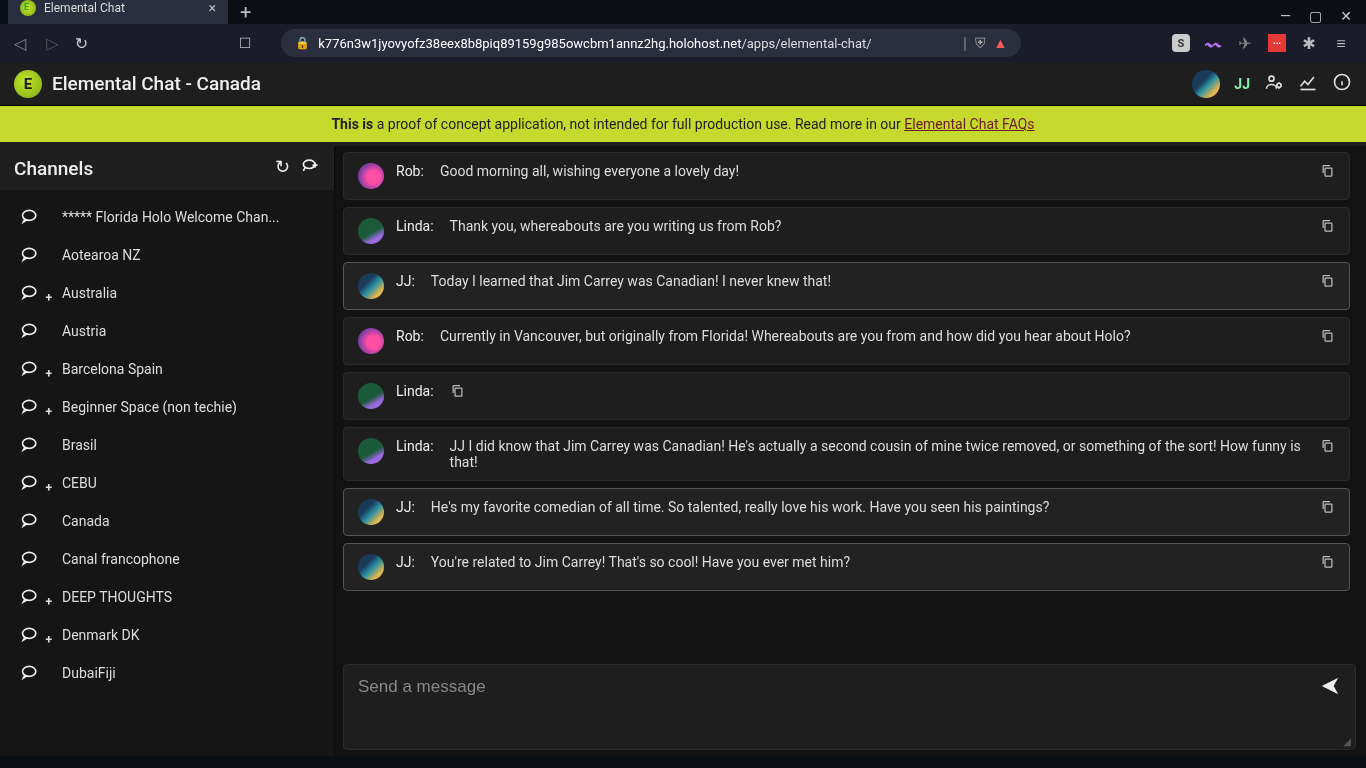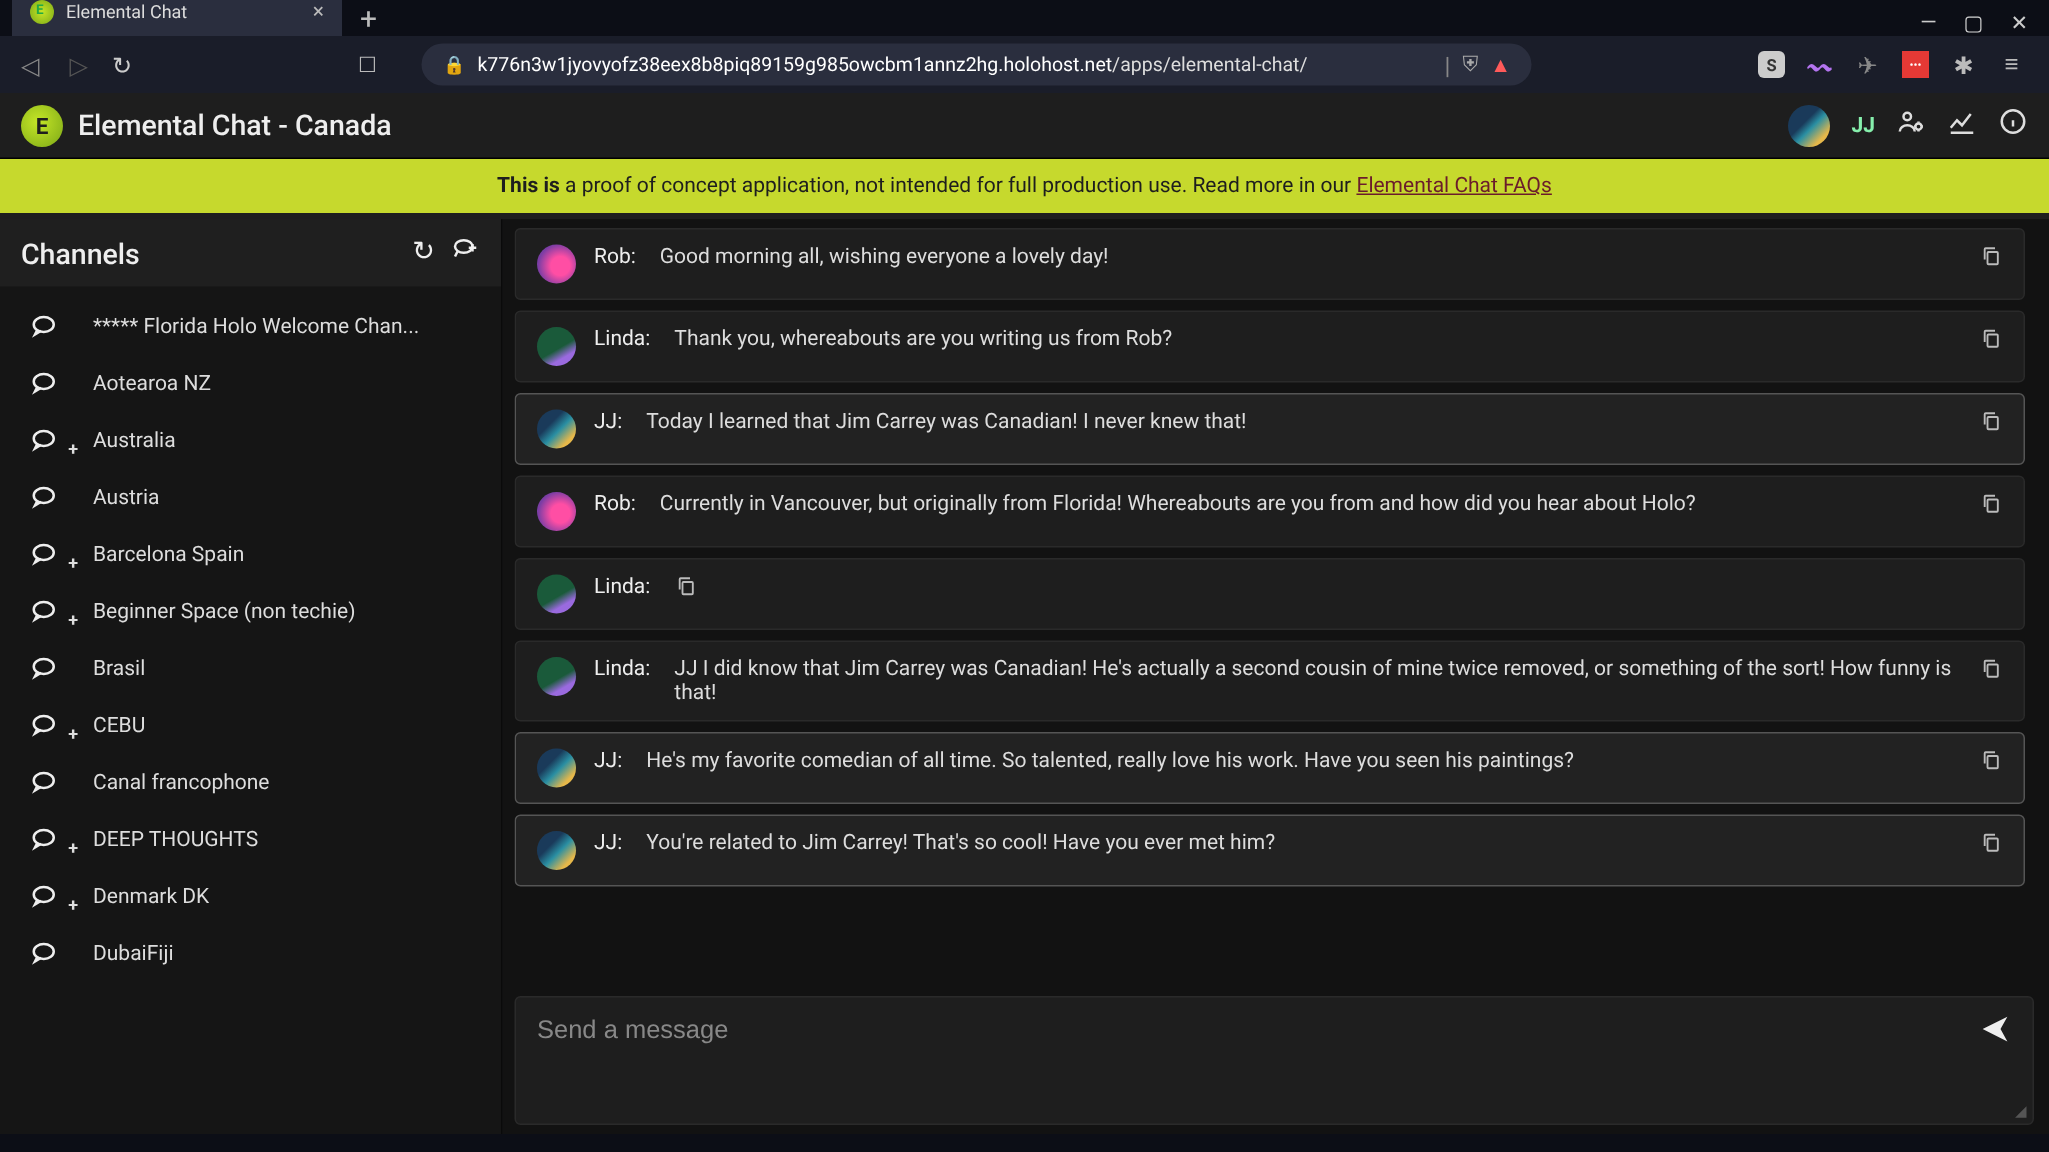--- a/index.html
+++ b/index.html
@@ -328,20 +328,29 @@
             </span>
             <span class="chan-name">CEBU</span>
           </div>
           <div class="chan-item">
             <span class="chan-icon">
               <svg class="bubl" width="20" height="20" viewBox="0 0 24 24" fill="none" stroke="#eee" stroke-width="2">
                 <ellipse cx="11" cy="10" rx="8" ry="6"></ellipse>
                 <path d="M6 14l-2 4 5-3"></path>
               </svg>
             </span>
+            <span class="chan-name">Canada</span>
+          </div>
+          <div class="chan-item">
+            <span class="chan-icon">
+              <svg class="bubl" width="20" height="20" viewBox="0 0 24 24" fill="none" stroke="#eee" stroke-width="2">
+                <ellipse cx="11" cy="10" rx="8" ry="6"></ellipse>
+                <path d="M6 14l-2 4 5-3"></path>
+              </svg>
+            </span>
             <span class="chan-name">Canal francophone</span>
           </div>
           <div class="chan-item">
             <span class="chan-icon">
               <svg class="bubl" width="20" height="20" viewBox="0 0 24 24" fill="none" stroke="#eee" stroke-width="2">
                 <ellipse cx="11" cy="10" rx="8" ry="6"></ellipse>
                 <path d="M6 14l-2 4 5-3"></path>
               </svg>
               <span class="plus">+</span>
             </span>

